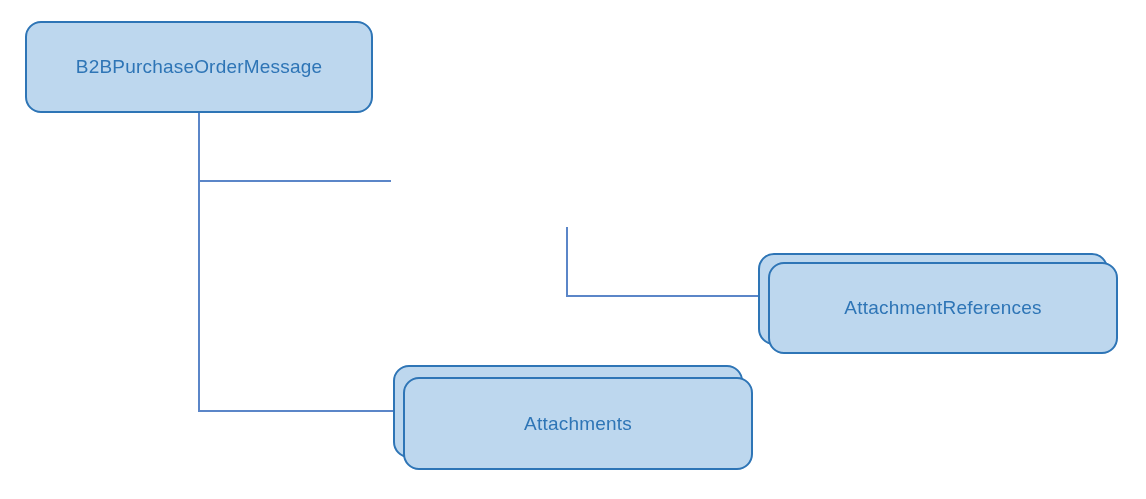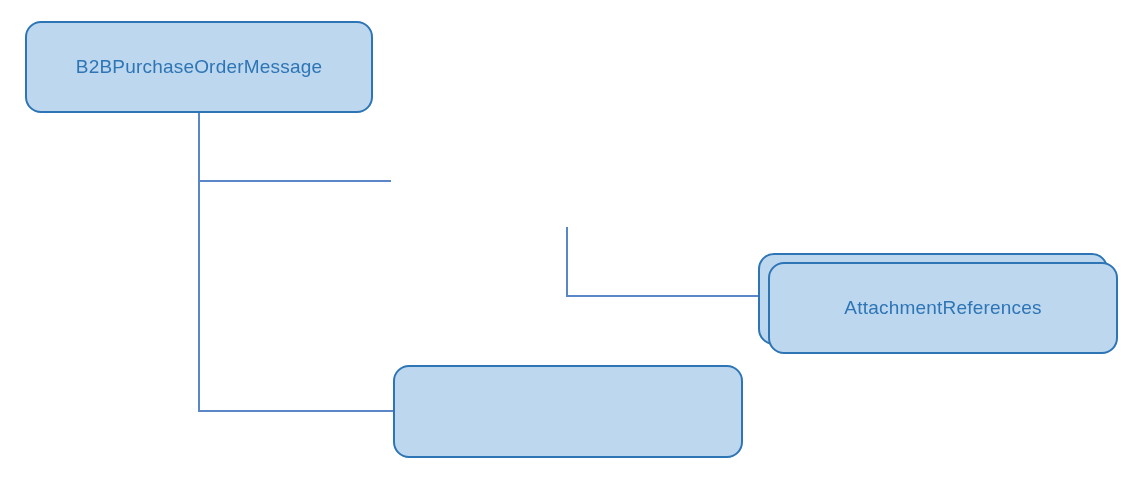--- a/index.html
+++ b/index.html
@@ -66,15 +66,18 @@
 
   <div class="stack" style="left:758px; top:253px; width:361px; height:102px;">
     <div class="node layer-back" style="width:350px; height:92px;"></div>
     <div class="node layer-front" style="left:10px; top:9px; width:350px; height:92px;text-align:center;">
       <span class="node-label">AttachmentReferences</span>
     </div>
   </div>
 
   <div class="stack" style="left:393px; top:365px; width:361px; height:106px;">
     <div class="node layer-back" style="width:350px; height:93px;"></div>
+    <div class="node layer-front" style="left:10px; top:12px; width:350px; height:93px;">
+      <span class="node-label">Attachments</span>
+    </div>
   </div>
 
 </div>
 
 </body></html>

